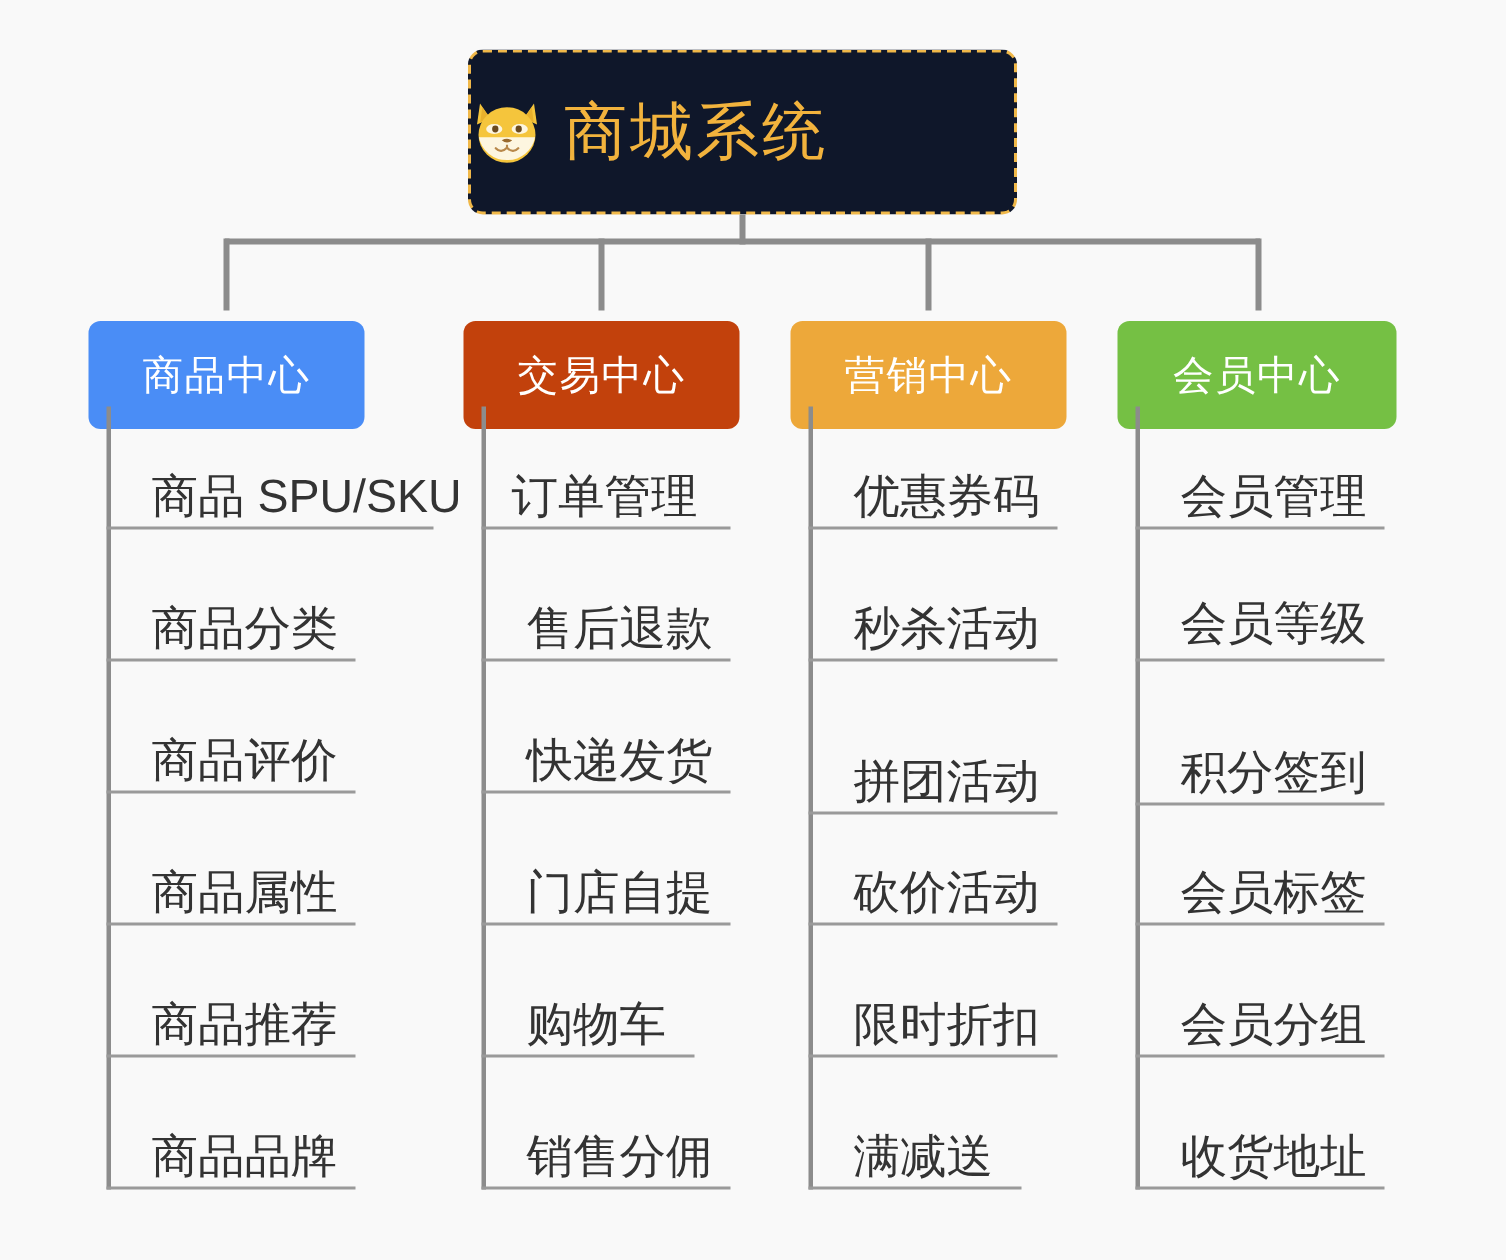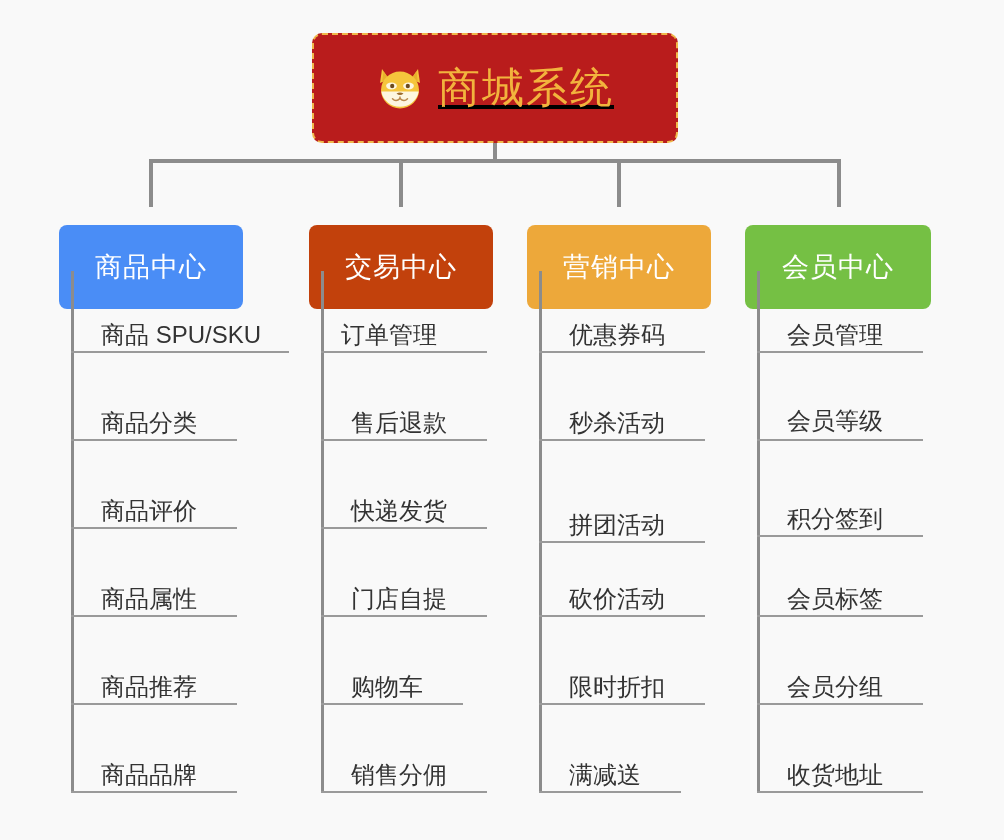--- a/index.html
+++ b/index.html
@@ -20,27 +20,26 @@
   }
 
   
   #root-node {
     position: absolute;
     left: 312px;
     top: 33px;
     width: 366px;
     height: 110px;
     box-sizing: border-box;
-    background: #b91c1c;
+    background: #0f172a;
     border: 2px dashed #f0b849;
     border-radius: 10px;
     display: flex;
     align-items: center;
-    justify-content: center;
-    text-decoration: underline;
+    justify-content: flex-start;
   }
   #root-inner {
     display: flex;
     align-items: center;
     gap: 14px;
   }
   #root-title {
     font-size: 42px;
     color: #f2b33d;
     letter-spacing: 2px;
@@ -62,23 +61,23 @@
   .v-line { width: 4px; }
   .h-line { height: 4px; }
 
   
   .column {
     position: absolute;
     top: 207px;
   }
   .cat-box {
     position: absolute;
-    top: 18px;
+    top: 7px;
     left: 0;
-    height: 84px;
+    height: 72px;
     border-radius: 8px;
     display: flex;
     align-items: center;
     justify-content: center;
     color: #ffffff;
     font-size: 27px;
     letter-spacing: 1px;
     box-sizing: border-box;
   }
   .spine {
@@ -93,21 +92,21 @@
     left: 12px;
     box-sizing: border-box;
     border-bottom: 2px solid #9a9a9a;
     height: 60px;
     display: flex;
     align-items: flex-end;
     padding-left: 30px;
     padding-bottom: 2px;
   }
   .leaf-label {
-    font-size: 24px;
+    font-size: 31px;
     color: #333333;
     line-height: 1.15;
     white-space: nowrap;
   }
 </style>
 </head>
 <body>
 
 <div id="stage">
 

